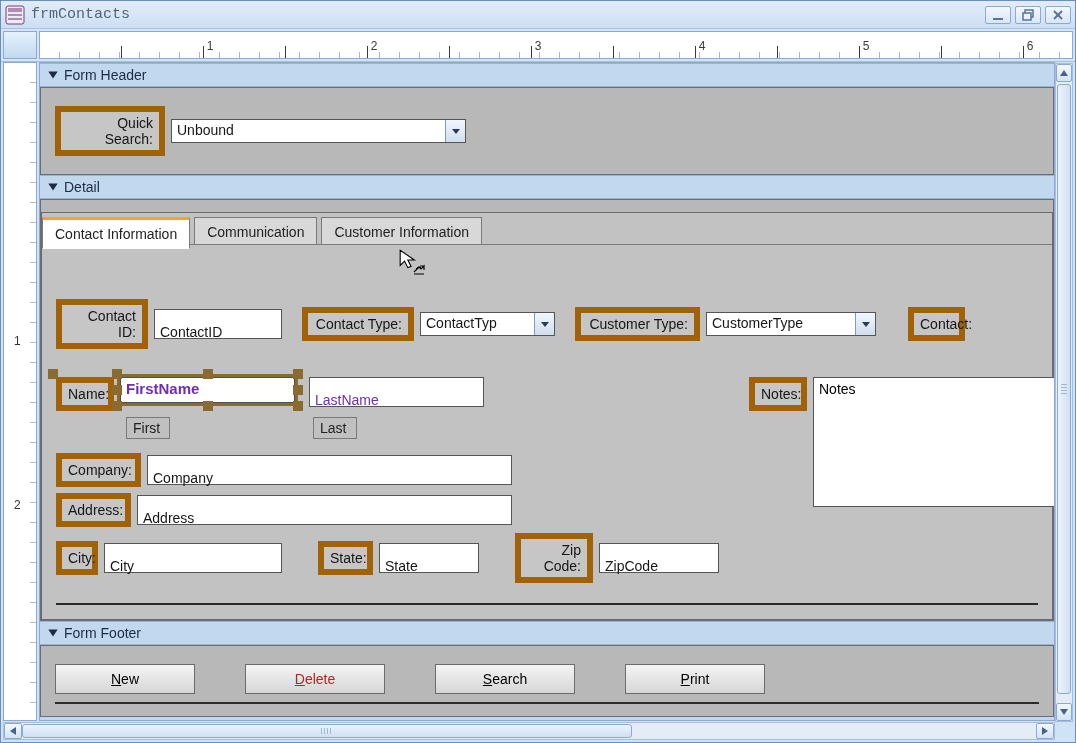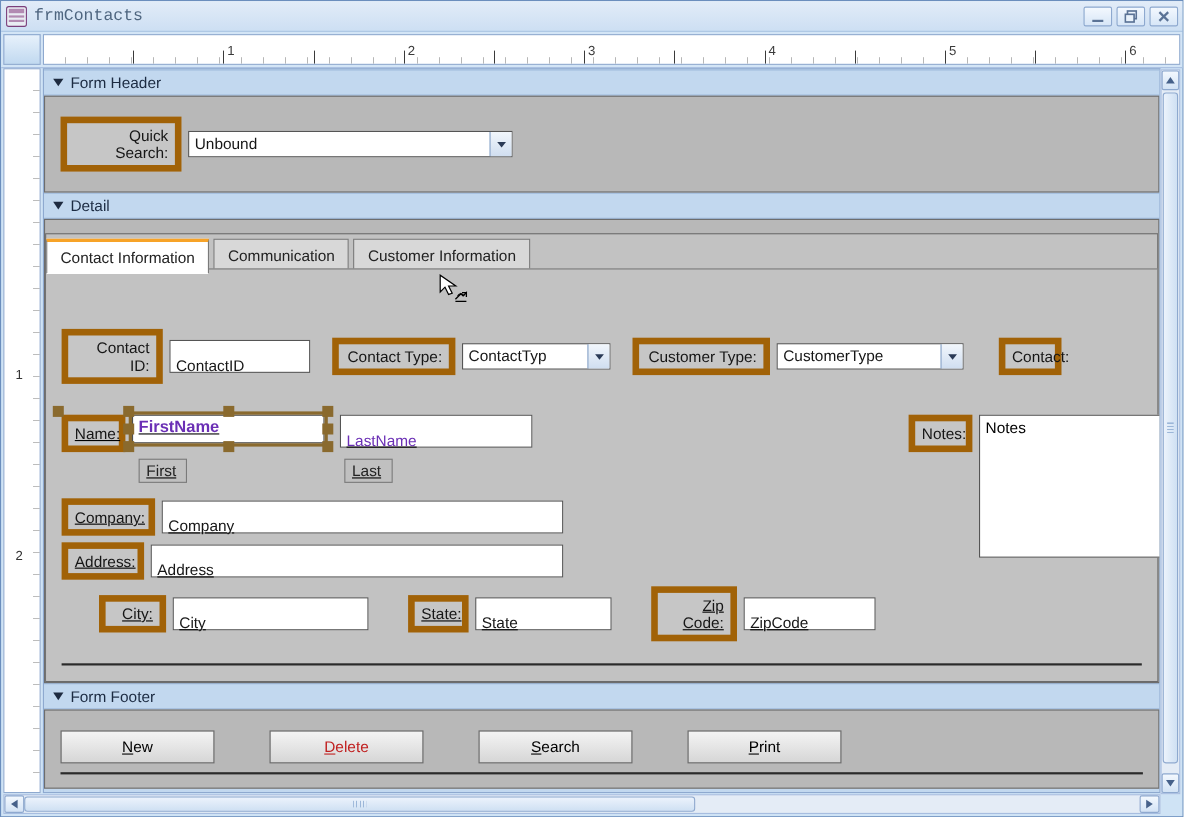--- a/index.html
+++ b/index.html
@@ -433,21 +433,21 @@
                     <svg viewBox="0 0 10 10">
                       <polygon points="1,3 9,3 5,8" fill="#2a3a56"></polygon>
                     </svg>
                   </div>
               </div>
 
               <div class="lbl" style="width:57px;margin-left:26px">Contact:</div>
             </div>
 
             <div style="display:flex;align-items:flex-start;gap:10px;margin-top:22px;">
-              <div style="flex:0 0 auto;text-decoration:underline;">
+              <div style="flex:0 0 auto;">
                 <div class="ctl-row" style="align-items:flex-start">
                   <div style="position:relative;">
                     <div class="lbl" style="width:58px;">Name:</div>
                     <div class="handle h-tl" style="top:-8px;left:-8px"></div>
                   </div>
 
                   <div class="selected-wrap">
                     <div class="firstname-field">FirstName</div>
                     <div class="selected-border"></div>
                     <div class="handle h-tl"></div>
@@ -475,24 +475,24 @@
                   <div class="lbl" style="width:85px">Company:</div>
                   <div class="txt" style="width:365px">Company</div>
                 </div>
 
                 <div class="ctl-row">
                   <div class="lbl" style="width:75px">Address:</div>
                   <div class="txt" style="width:375px">Address</div>
                 </div>
 
                 <div class="ctl-row">
-                  <div class="lbl" style="width:61px;margin-left:34px">City:</div>
+                  <div class="lbl" style="width:42px;">City:</div>
                   <div class="txt" style="width:178px">City</div>
                   <div class="lbl" style="width:55px;margin-left:30px">State:</div>
-                  <div class="txt" style="width:124px">State</div>
+                  <div class="txt" style="width:100px">State</div>
                   <div class="lbl" style="width:78px;margin-left:30px">Zip Code:</div>
                   <div class="txt" style="width:120px">ZipCode</div>
                 </div>
               </div>
 
               <div style="margin-left:20px;">
                 <div class="ctl-row" style="align-items:flex-start">
                   <div class="lbl" style="width:58px">Notes:</div>
                   <div class="notes-box">Notes</div>
                 </div>

